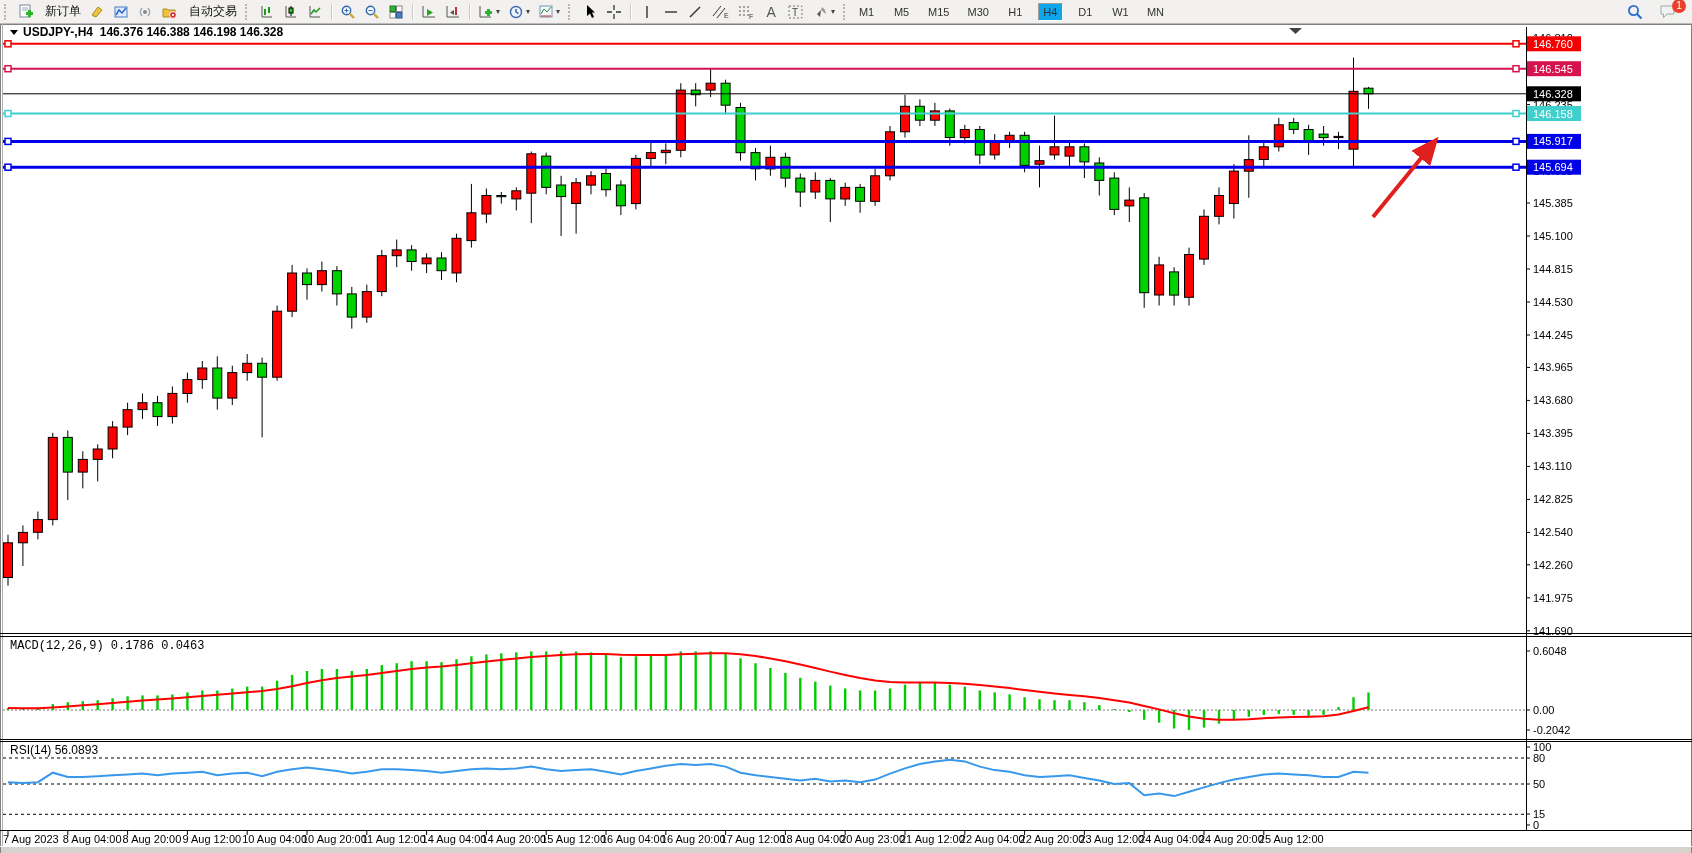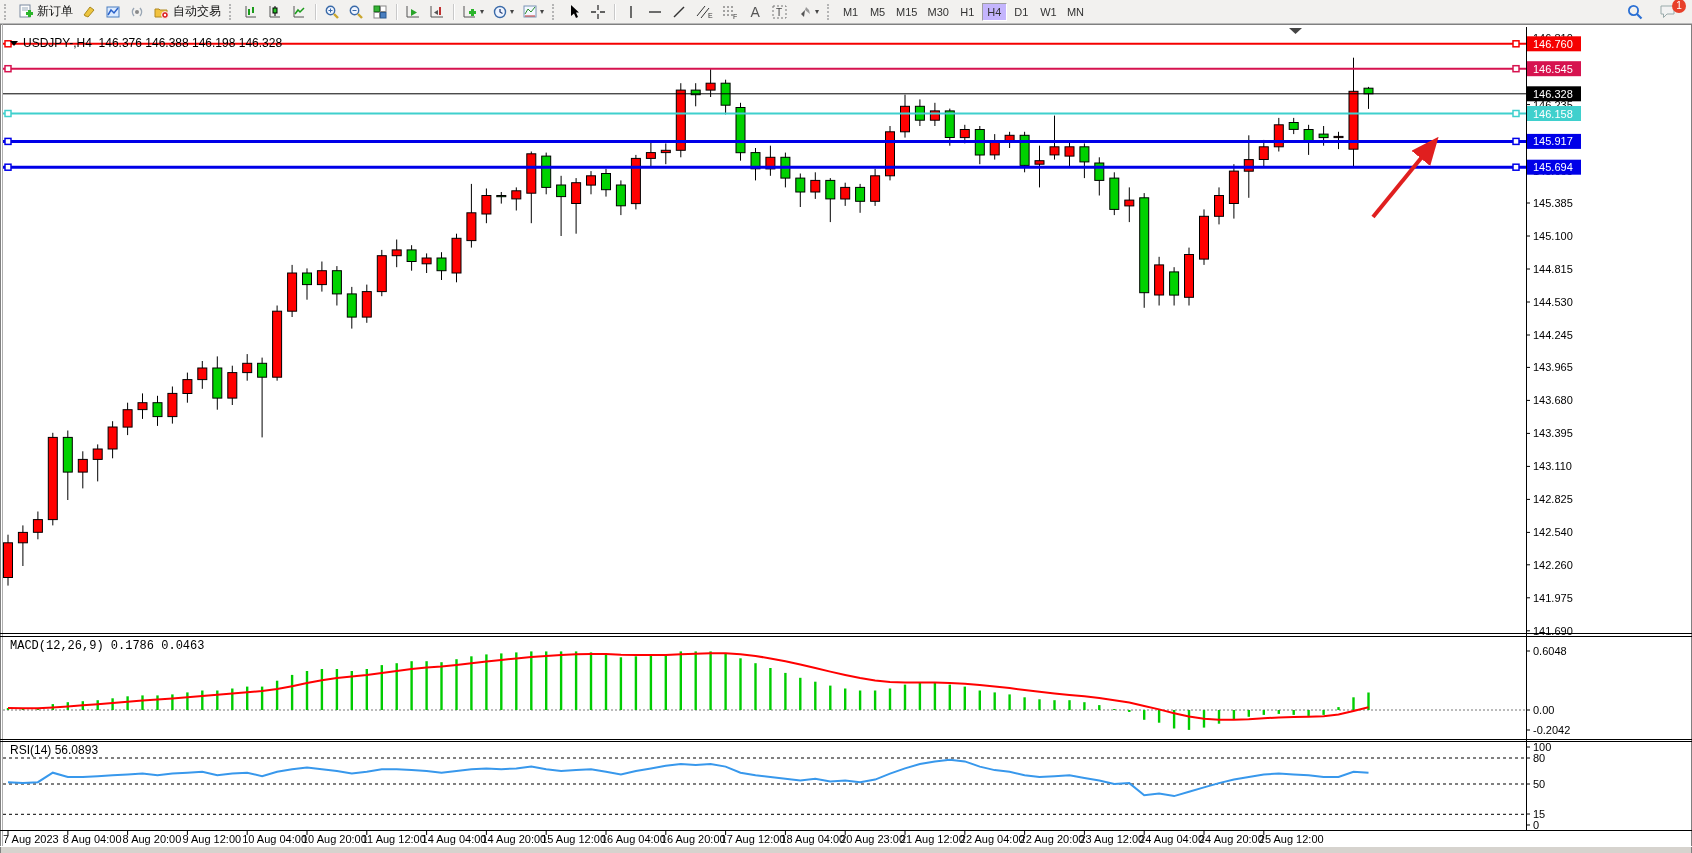--- a/index.html
+++ b/index.html
@@ -2,35 +2,35 @@
 <html><head>
 <meta charset="utf-8">
 <style>
   html,body{margin:0;padding:0;width:1692px;height:853px;overflow:hidden;background:#fff;
     font-family:"Liberation Sans",sans-serif;}
   
   #toolbar{position:absolute;left:0;top:0;width:1692px;height:23px;background:#f2f1ef;
     border-bottom:1px solid #b9b9b9;display:flex;align-items:center;z-index:5;}
   .tbtn{height:20px;min-width:22px;display:flex;align-items:center;justify-content:center;
     margin:0 1px;padding:0 2px;border:1px solid transparent;box-sizing:border-box;cursor:default;}
-  .tbtn span.lbl{font-size:12px;color:#111;margin-left:3px;white-space:nowrap;}
+  .tbtn span.lbl{font-size:12px;color:#111;margin-left:11px;white-space:nowrap;}
   .grip{width:4px;height:16px;border-left:2px dotted #b5b5b5;margin:0 4px;}
   .sep{width:1px;height:16px;background:#c9c9c9;box-shadow:1px 0 0 #fff;margin:0 4px;}
   .caret{font-size:8px;color:#444;margin-left:2px;}
   .tfbtn{height:18px;min-width:25px;margin:0 1px;border:1px solid transparent;background:transparent;
     font-family:"Liberation Sans",sans-serif;font-size:11px;color:#333;padding:0 3px;}
-  .tfbtn.active{background:#c4b5fd;border:1px solid #9f9f9f;border-right-color:#fff;border-bottom-color:#fff;}
+  .tfbtn.active{background:#0ea5e9;border:1px solid #9f9f9f;border-right-color:#fff;border-bottom-color:#fff;}
   #right-icons{margin-left:auto;display:flex;align-items:center;margin-right:10px;}
   #chat-badge{position:absolute;top:-4px;right:-6px;background:#e8402a;color:#fff;font-size:10px;
     width:14px;height:14px;border-radius:8px;display:flex;align-items:center;justify-content:center;}
   .glyph{font-size:13px;color:#222;}
   
   #chart-svg{position:absolute;left:0;top:0;z-index:1;}
   .pane-label{position:absolute;z-index:3;font-size:12px;color:#000;white-space:nowrap;}
-  #main-title{left:10px;top:36px;font-weight:400;}
+  #main-title{left:10px;top:25px;font-weight:700;}
   #macd-label{left:10px;top:639px;font-family:Liberation Mono, monospace;}
   #rsi-label{left:10px;top:743px;}
   .dd-tri{display:inline-block;width:0;height:0;border-left:4px solid transparent;
     border-right:4px solid transparent;border-top:5px solid #000;margin-right:5px;vertical-align:middle;}
 </style>
 </head>
 <body>
 
 <div id="toolbar">
   <div class="grip"></div>
@@ -221,21 +221,21 @@
   <div class="tbtn">
     <svg width="16" height="16">
       <polygon points="4,10 7,13 8,6" fill="#555"></polygon>
       <polygon points="9,3 12,6 13,10 8,6" fill="#999"></polygon>
     </svg>
     <span class="caret">▾</span>
   </div>
 
   <div class="grip"></div>
 
-  <div id="tf-group" style="display: flex;">
+  <div id="tf-group" style="display: flex; gap: 8px;">
       <button class="tfbtn">M1</button>
       <button class="tfbtn">M5</button>
       <button class="tfbtn">M15</button>
       <button class="tfbtn">M30</button>
       <button class="tfbtn">H1</button>
       <button class="tfbtn active">H4</button>
       <button class="tfbtn">D1</button>
       <button class="tfbtn">W1</button>
       <button class="tfbtn">MN</button>
     </div>

